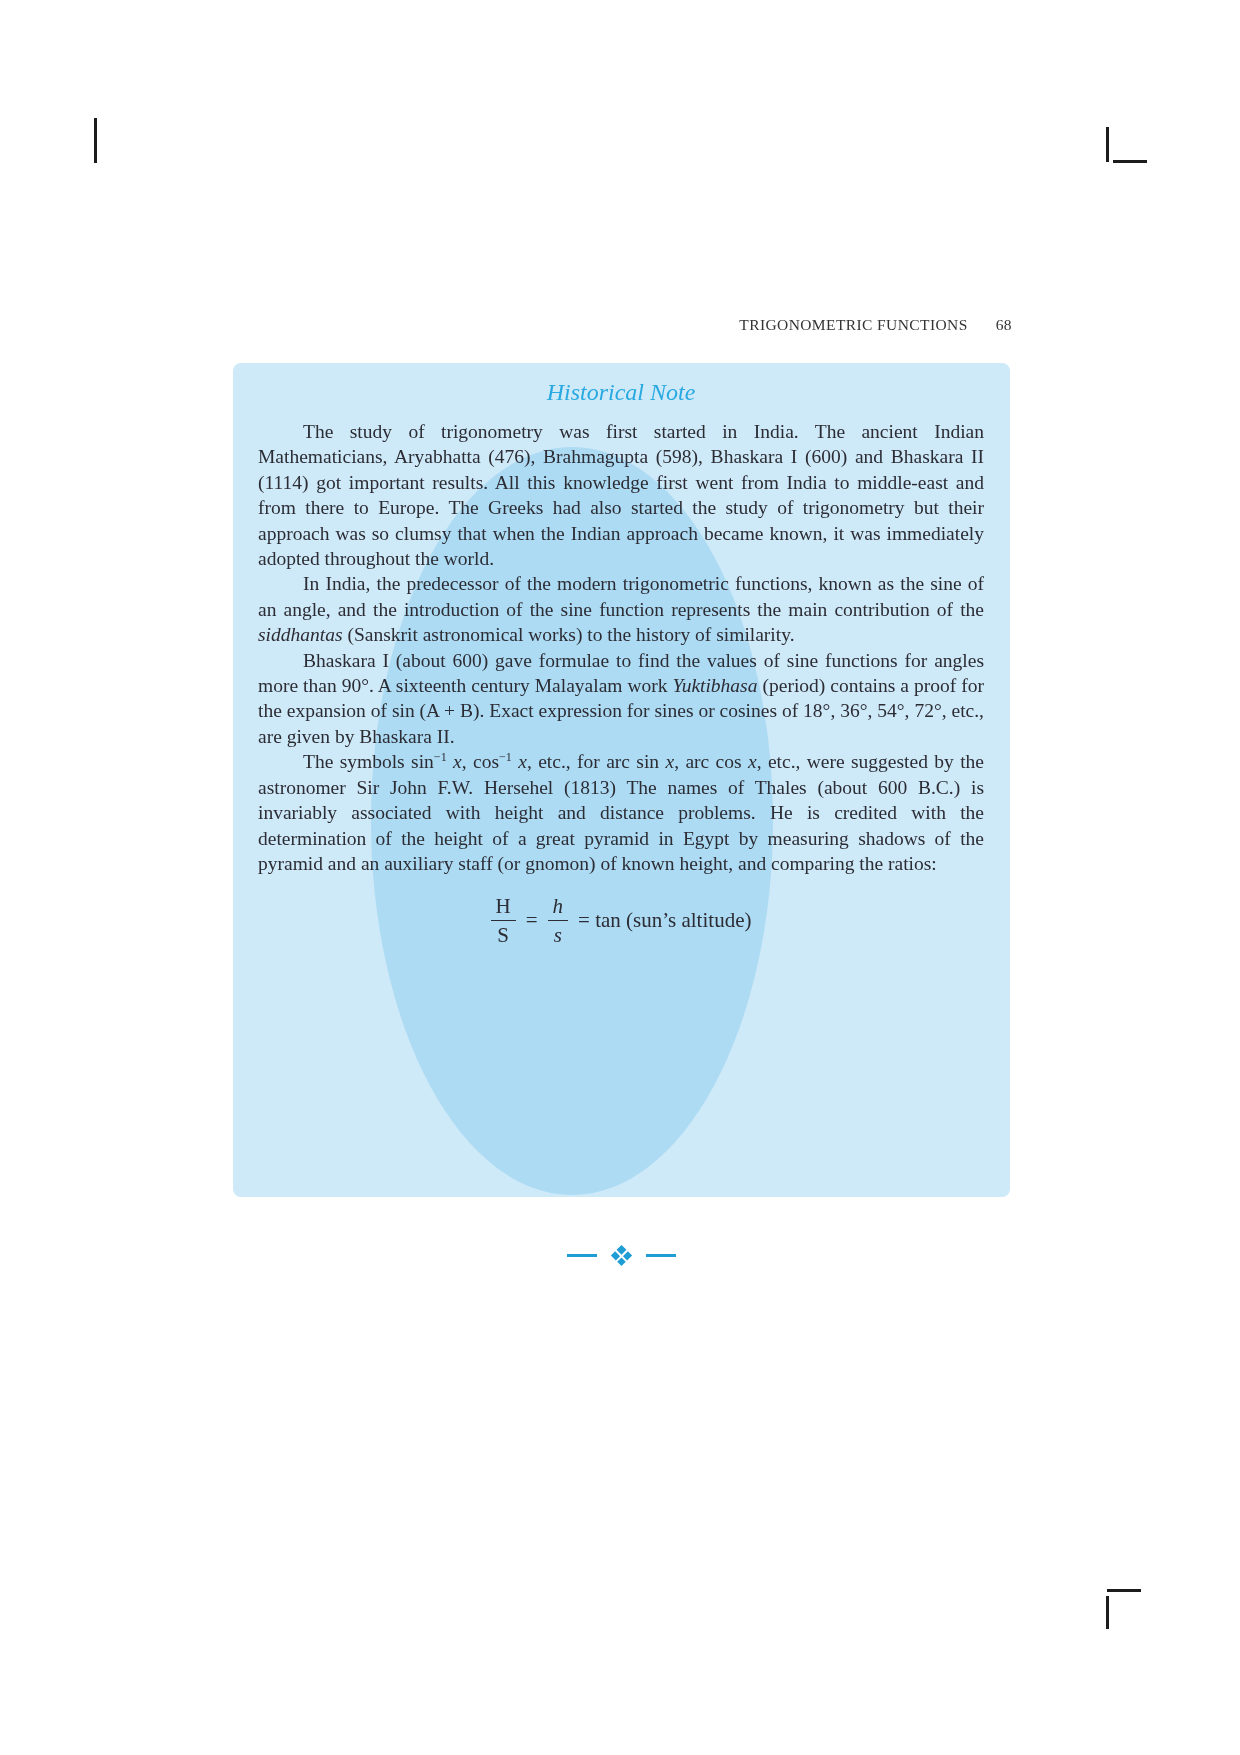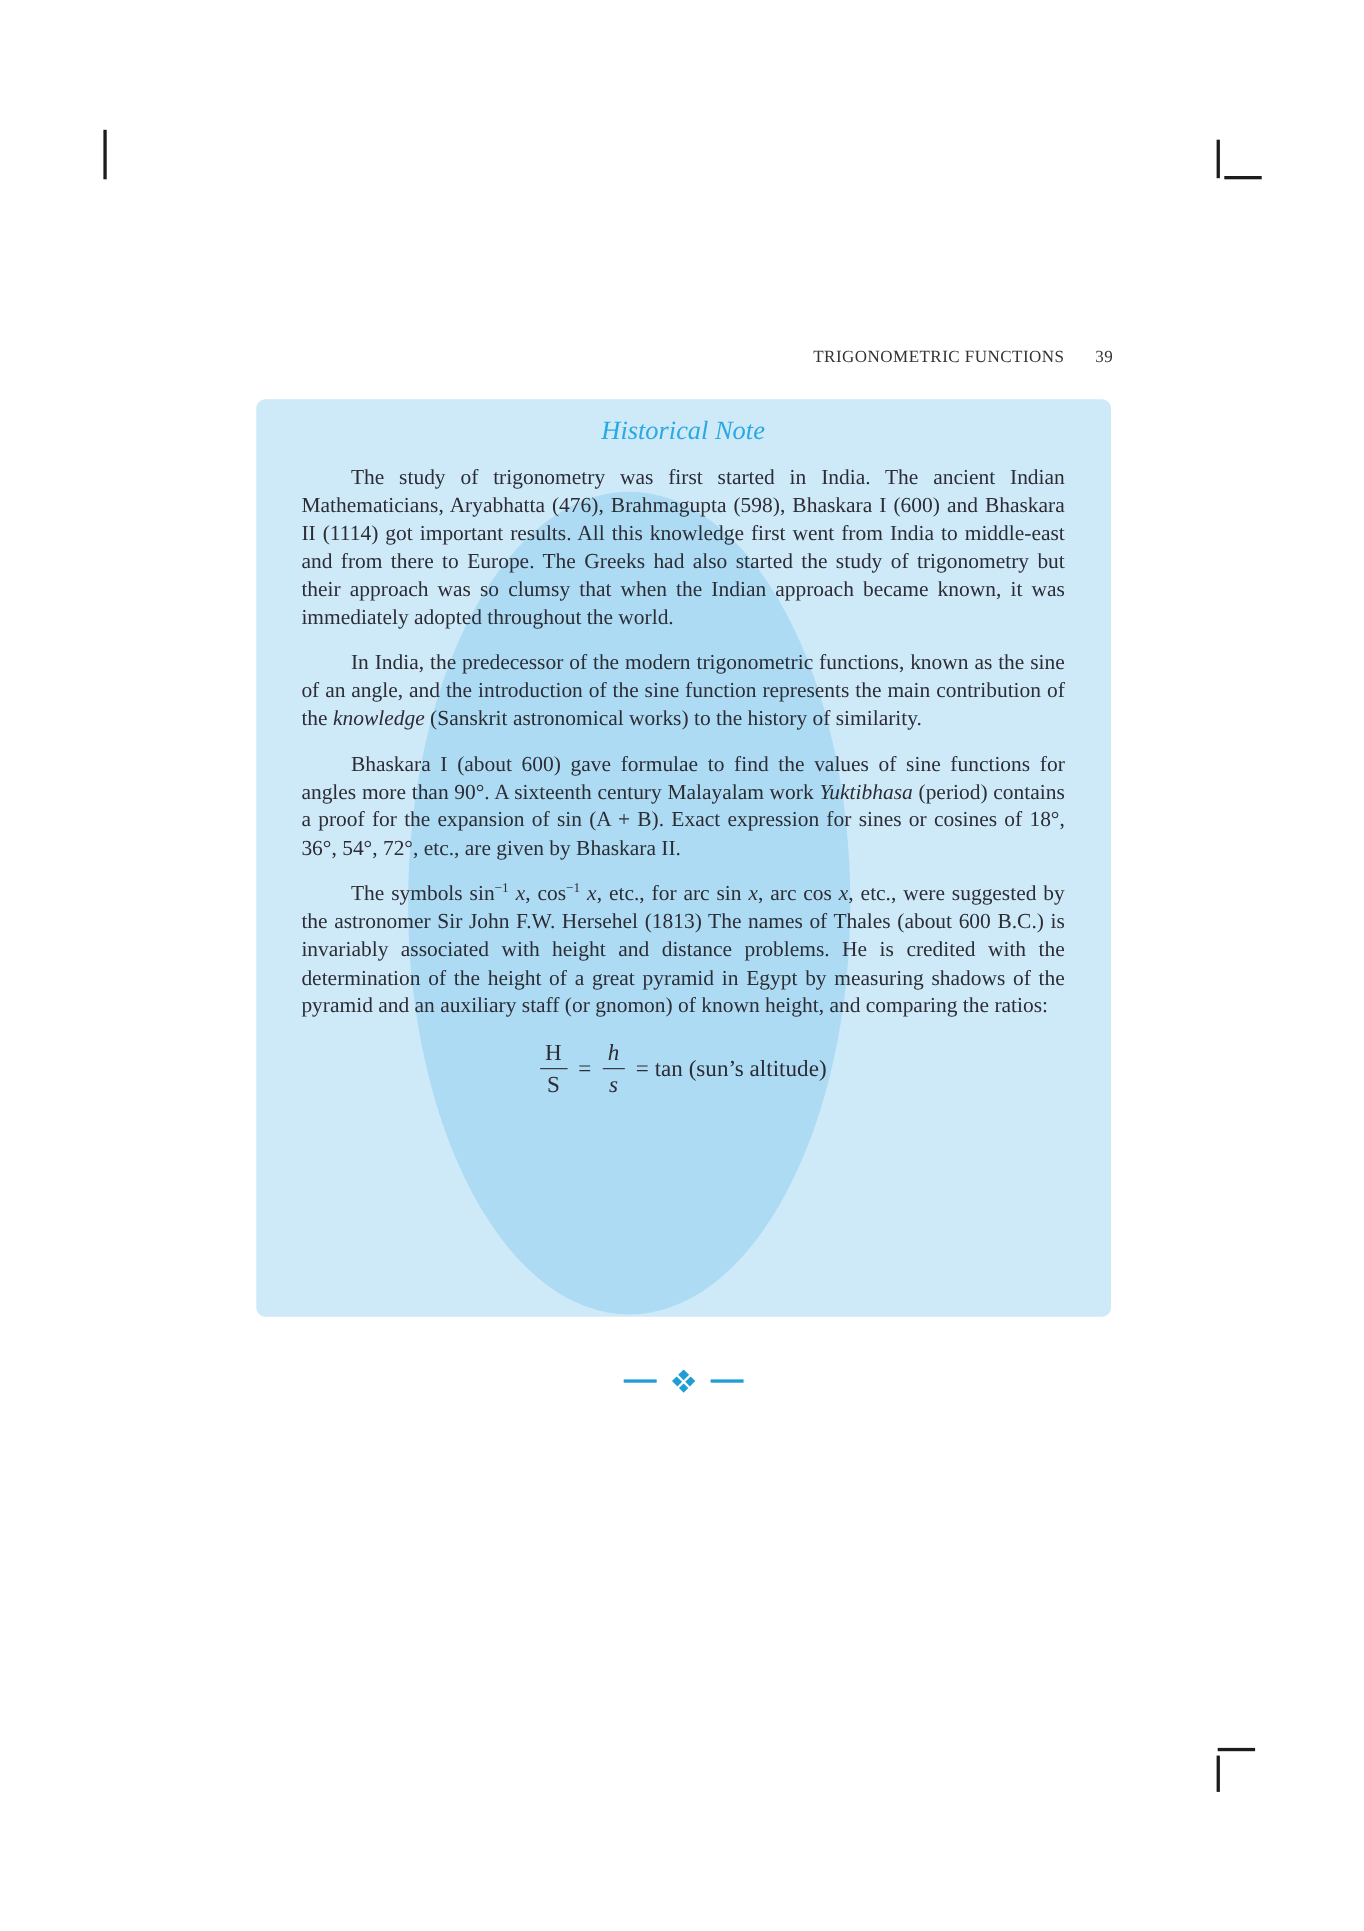--- a/index.html
+++ b/index.html
@@ -56,21 +56,21 @@
   .note-content { position: relative; padding: 16px 26px 0 25px; }
   .note-title {
     margin: 0 0 13px 0;
     text-align: center;
     font-size: 24px;
     font-weight: normal;
     font-style: italic;
     color: var(--accent, #29a9e1);
   }
   .note-content p {
-    margin: 16px;
+    margin: 0;
     font-size: 19.5px;
     line-height: 25.4px;
     text-align: justify;
     text-indent: 45px;
     color: var(--body-text, #2c2c34);
   }
   .note-content p sup { font-size: 0.62em; line-height: 0; }
   .it { font-style: italic; }
 
   
@@ -115,30 +115,30 @@
 <div class="page">
 
   <div class="crop crop-tl-v"></div>
   <div class="crop crop-tr-v"></div>
   <div class="crop crop-tr-h"></div>
   <div class="crop crop-br-h"></div>
   <div class="crop crop-br-v"></div>
 
   <div class="running-head">
     <span>TRIGONOMETRIC FUNCTIONS</span>
-    <span>39</span>
+    <span>68</span>
   </div>
 
   <section class="note-box">
     <div class="bg-ellipse"></div>
     <div class="note-content">
       <h2 class="note-title">Historical Note</h2>
 
       <p><span>The study of trigonometry was first started in India. The ancient Indian Mathematicians, Aryabhatta (476), Brahmagupta (598), Bhaskara I (600) and Bhaskara II (1114) got important results. All this knowledge first went from India to middle-east and from there to Europe. The Greeks had also started the study of trigonometry but their approach was so clumsy that when the Indian approach became known, it was immediately adopted throughout the world.</span></p>
-      <p><span>In India, the predecessor of the modern trigonometric functions, known as the sine of an angle, and the introduction of the sine function represents the main contribution of the </span><span class="it">knowledge</span><span> (Sanskrit astronomical works) to the history of similarity.</span></p>
+      <p><span>In India, the predecessor of the modern trigonometric functions, known as the sine of an angle, and the introduction of the sine function represents the main contribution of the </span><span class="it">siddhantas</span><span> (Sanskrit astronomical works) to the history of similarity.</span></p>
       <p><span>Bhaskara I (about 600) gave formulae to find the values of sine functions for angles more than 90°. A sixteenth century Malayalam work </span><span class="it">Yuktibhasa</span><span> (period) contains a proof for the expansion of sin (A + B). Exact expression for sines or cosines of 18°, 36°, 54°, 72°, etc., are given by Bhaskara II.</span></p>
       <p><span>The symbols sin</span><sup>−1</sup><span> </span><span class="it">x</span><span>, cos</span><sup>−1</sup><span> </span><span class="it">x</span><span>, etc., for arc sin </span><span class="it">x</span><span>, arc cos </span><span class="it">x</span><span>, etc., were suggested by the astronomer Sir John F.W. Hersehel (1813) The names of Thales (about 600 B.C.) is invariably associated with height and distance problems. He is credited with the determination of the height of a great pyramid in Egypt by measuring shadows of the pyramid and an auxiliary staff (or gnomon) of known height, and comparing the ratios:</span></p>
 
       <div class="formula">
         <span class="frac">
           <span class="num">H</span>
           <span class="den">S</span>
         </span>
         <span>=</span>
         <span class="frac it">

